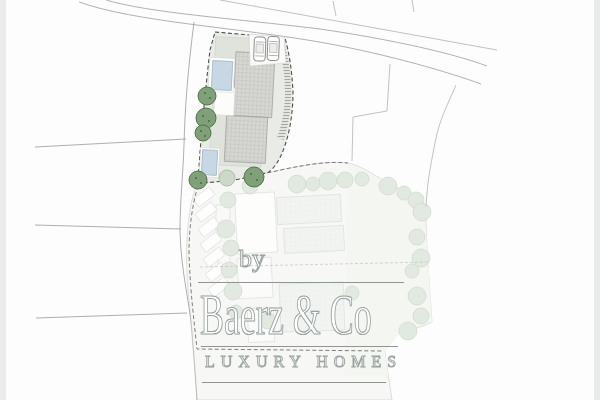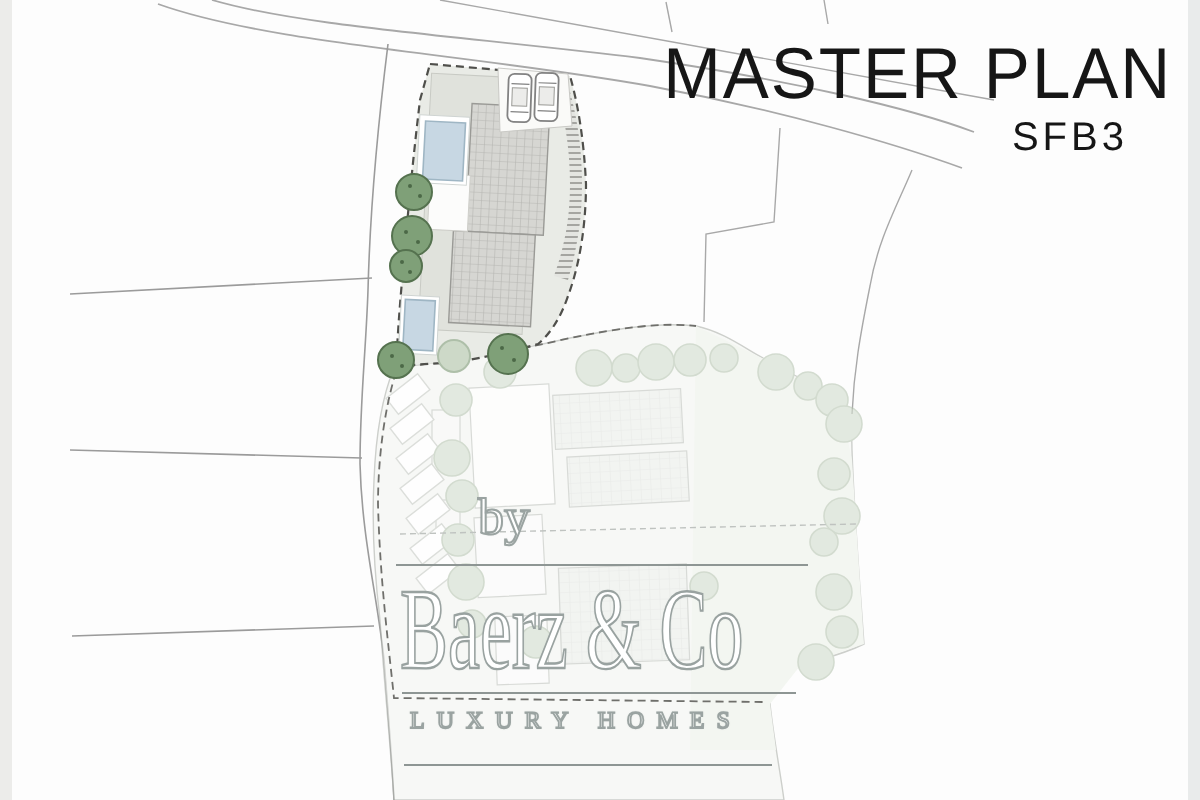--- a/index.html
+++ b/index.html
@@ -11,21 +11,21 @@
   svg.plan{position:absolute;left:0;top:0;}
   .title-block{position:absolute;top:19px;right:14px;text-align:right;color:#161616;}
   .title-main{font-size:36px;letter-spacing:1px;line-height:1.0;white-space:nowrap;
               transform:scaleX(.96);transform-origin:right top;}
   .title-sub{font-size:20px;letter-spacing:2px;margin-top:3px;margin-right:22px;}
   .wm{position:absolute;color:#fff;-webkit-text-stroke:1px #9aa3a1;
       text-shadow:0 0 1px rgba(130,140,138,.55);font-family:"Liberation Serif",serif;}
   .wm-by{left:224px;top:244px;font-size:26px;margin-left:15px;}
   .wm-brand{left:200px;top:286px;font-size:58px;line-height:1.0;white-space:nowrap;
             transform:scaleX(.62);transform-origin:left top;-webkit-text-stroke:1.2px #99a2a0;}
-  .wm-tagline{left:201px;top:353px;width:200px;font-size:12px;letter-spacing:6px;
+  .wm-tagline{left:201px;top:353px;width:200px;font-size:16px;letter-spacing:6px;
               text-indent:4px;white-space:nowrap;-webkit-text-stroke:0.9px #9aa3a1;}
   .wm-line{position:absolute;height:0;border-top:1.4px solid #8e9694;}
   .wm-line.l1{left:198px;top:282px;width:206px;}
   .wm-line.l2{left:201px;top:346px;width:197px;}
   .wm-line.l3{left:202px;top:382px;width:184px;}
 </style>
 </head>
 <body>
 
 <div class="stage">
@@ -179,20 +179,16 @@
     </g>
   </svg>
 
   <div class="wm wm-by">by</div>
   <div class="wm-line l1"></div>
   <div class="wm wm-brand">Baerz &amp; Co</div>
   <div class="wm-line l2"></div>
   <div class="wm wm-tagline">LUXURY HOMES</div>
   <div class="wm-line l3"></div>
 
-  <div class="title-block">
-    <div class="title-main">MASTER PLAN</div>
-    <div class="title-sub">SFB3</div>
-  </div>
 
   <div class="edge left"></div>
   <div class="edge right"></div>
 </div>
 
 </body></html>

